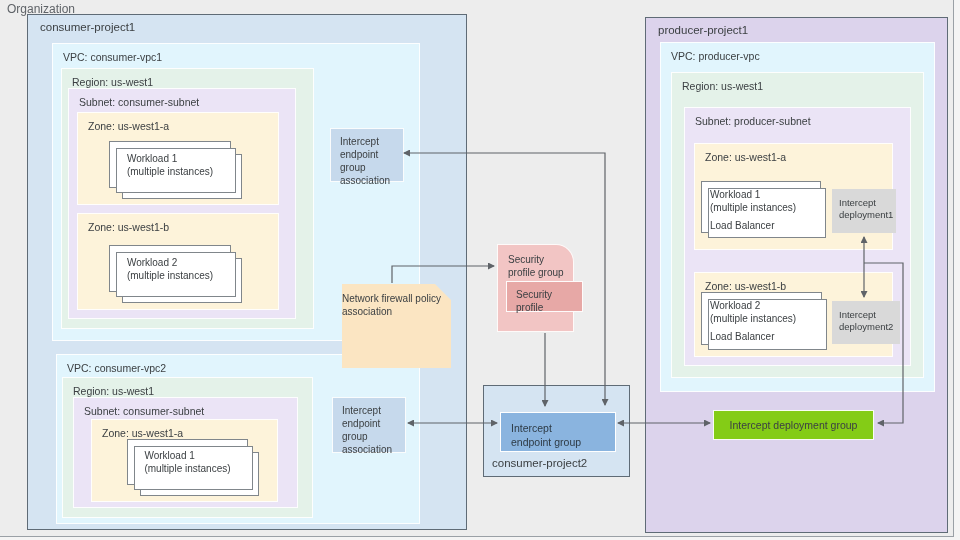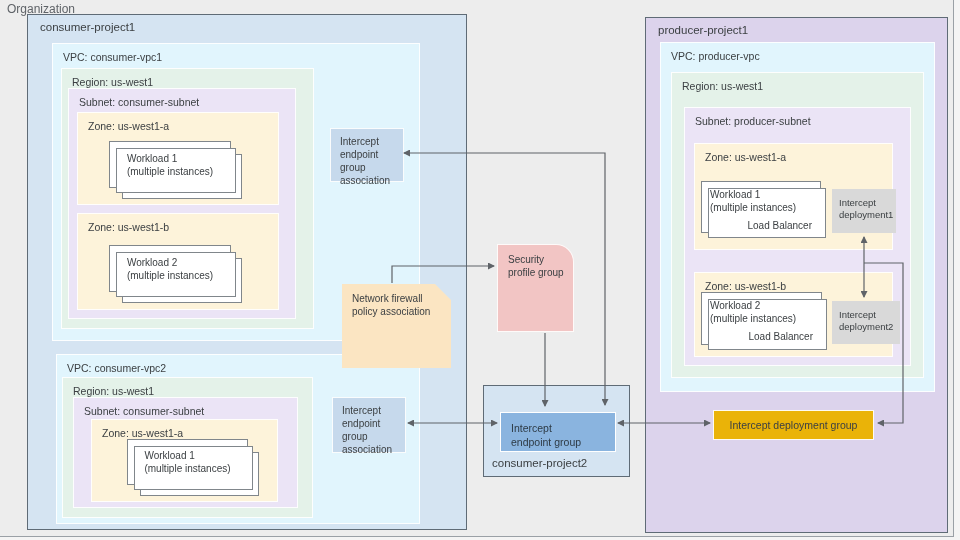--- a/index.html
+++ b/index.html
@@ -38,30 +38,30 @@
   .card.stack2::after,
   .card.stack3::after{
     content:"";position:absolute;left:6px;top:6px;width:100%;height:100%;
     background:#fff;border:1px solid #80868b;z-index:-1;box-sizing:border-box;
   }
   .card.stack3::before{
     content:"";position:absolute;left:12px;top:12px;width:100%;height:100%;
     background:#fff;border:1px solid #80868b;z-index:-2;box-sizing:border-box;
   }
   .card.producer{display:block;padding:6px 0 0 8px;}
-  .card.producer .lb{ text-align:right;margin-top:5px;padding-right:8px;}
+  .card.producer .lb{ text-align:left;margin-top:5px;padding-right:8px;}
   .assoc{
     background:#c6d9ec;border:1px solid rgba(255,255,255,.9);
     font-size:10px;line-height:1.3;padding:6px 4px 0 9px;
   }
   .fw{
     background:#fbe5c2;
     -webkit-clip-path:polygon(0 0, calc(100% - 16px) 0, 100% 16px, 100% 100%, 0 100%);
     clip-path:polygon(0 0, calc(100% - 16px) 0, 100% 16px, 100% 100%, 0 100%);
-    font-size:10px;line-height:1.3;padding:8px 8px 0 10px;
+    font-size:10px;line-height:1.3;padding:8px 8px 0 0;
   }
   .fw-rules{
     background:#f3c283;border:1px solid rgba(255,255,255,.95);
     font-size:10px;line-height:1.3;padding:6px 6px 0 9px;
   }
   .spg{
     background:#f2c5c4;border:1px solid rgba(255,255,255,.9);
     border-top-right-radius:18px;
     font-size:10px;line-height:1.3;padding:8px 8px 0 10px;
   }
@@ -71,21 +71,21 @@
   }
   .cp2-label{position:absolute;left:8px;bottom:7px;font-size:11.5px;color:#3c4043;margin-top:44px;}
   .ieg{
     background:#8ab4df;border:1.5px solid #fff;
     font-size:10.5px;line-height:1.35;padding:8px 20px 0 10px;color:#2d3a45;
   }
   .gray-box{
     background:#d9d9d9;font-size:9.5px;line-height:1.25;padding:8px 2px 16px 7px;color:#3c4043;
   }
   .idg{
-    background:#eab308;border:1px solid rgba(255,255,255,.95);
+    background:#84cc16;border:1px solid rgba(255,255,255,.95);
     display:flex;align-items:center;justify-content:center;font-size:10.5px;color:#3c4043;
   }
   svg.connectors{position:absolute;left:0;top:0;z-index:20;pointer-events:none;}
 </style>
 </head>
 <body>
 
 <div class="abs org" style="left:0;top:0;width:954px;height:537px;"></div>
 <div class="org-label">Organization</div>
 
@@ -147,20 +147,23 @@
 <div class="abs assoc" style="left:332px;top:397px;width:74px;height:56px;">
   <span>Intercept endpoint group association</span>
 </div>
 
 <div class="abs fw" style="left:342px;top:284px;width:109px;height:84px;">
   <span>Network firewall policy association</span>
 </div>
 
 <div class="abs spg" style="left:497px;top:244px;width:77px;height:88px;">
   <span>Security profile group</span>
+  <div class="abs sp" style="left:8px;top:36px;width:77px;height:31px;">
+    <span>Security profile</span>
+  </div>
 </div>
 
 <div class="abs project" style="left:483px;top:385px;width:147px;height:92px;">
   <span class="cp2-label">consumer-project2</span>
 </div>
 <div class="abs ieg" style="left:500px;top:412px;width:116px;height:40px;">
   <span>Intercept endpoint group</span>
 </div>
 
 <div class="abs project producer" style="left:645px;top:17px;width:303px;height:516px;">

